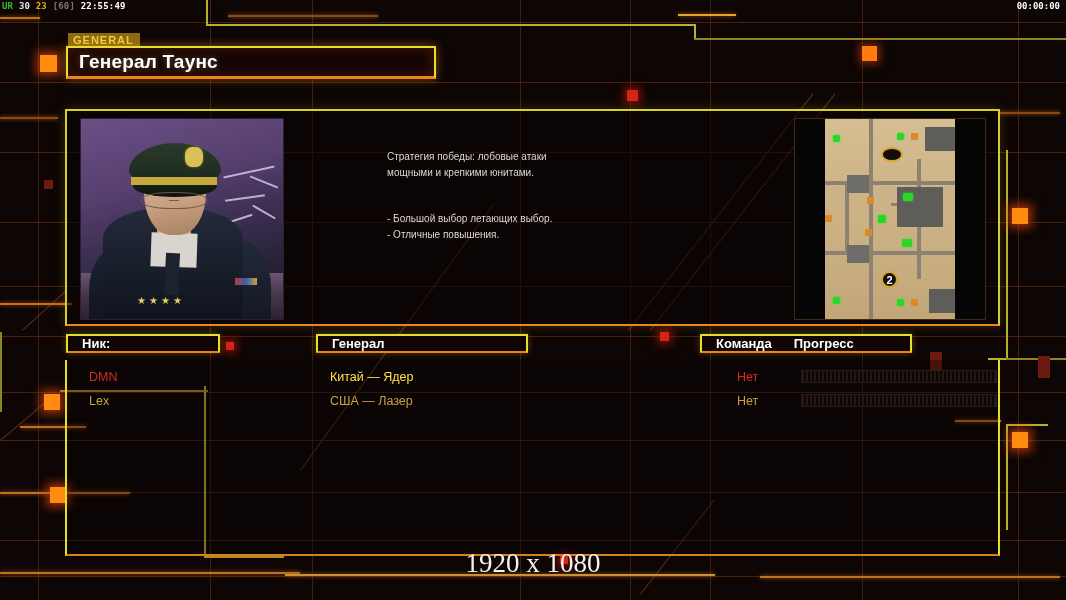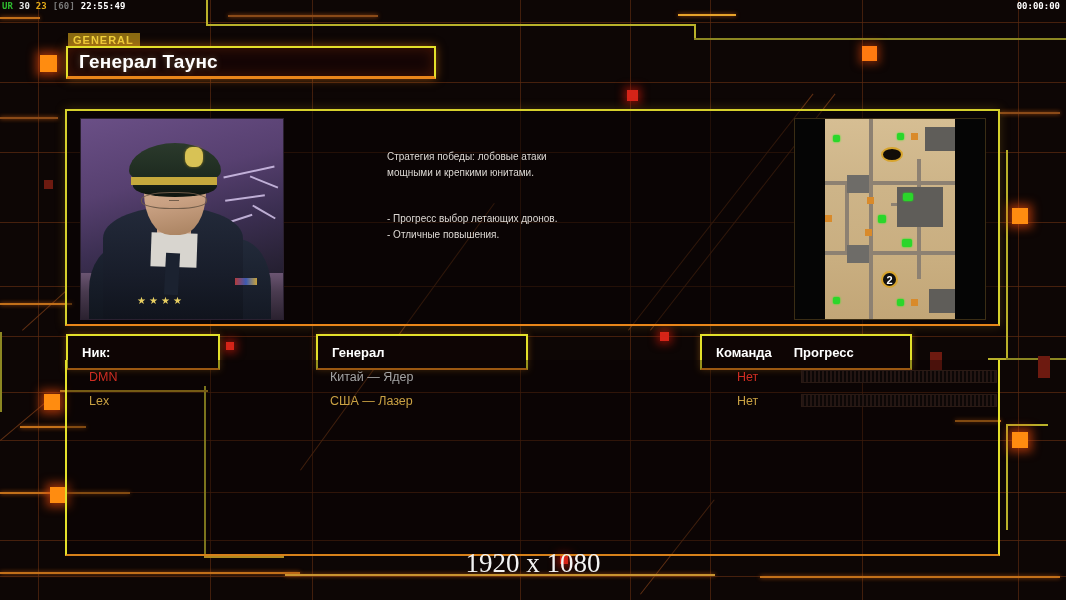--- a/index.html
+++ b/index.html
@@ -149,21 +149,21 @@
   .mm-crater { position: absolute; border-radius: 50%;
                background: #120d08; border: 2px solid #d8a52e; }
   .mm-marker {
     position: absolute; width: 17px; height: 17px; border-radius: 50%;
     background: #111; border: 2px solid #d8a52e; color:#fff;
     font-size: 11px; font-weight: bold; text-align: center; line-height: 14px;
   }
 
   
   .hdr {
-    position: absolute; height: 36px;
+    position: absolute; height: 19px;
     background: #0e0504;
     border: 2px solid #e3e02a;
     border-bottom: 2px solid #e8861a;
     box-shadow: 0 0 7px rgba(220,130,25,.4);
     display: flex; align-items: center;
   }
   .hdr span { color:#fff; font-size: 13px; font-weight: bold; padding-left: 14px; }
   .hdr span.second { padding-left: 22px; }
 
   
@@ -309,21 +309,21 @@
       <div class="pt-star" style="left:80px;">★</div>
       <div class="pt-star" style="left:92px;">★</div>
       <div class="pt-ribbon"></div>
     </div>
 
     <div class="desc">
       <p>Стратегия победы: лобовые атаки
 мощными и крепкими юнитами.</p>
       <div class="gap"></div>
       <div class="gap"></div>
-      <p>- Прогресс выбор летающих дронов.
+      <p>- Большой выбор летающих выбор.
 - Отличные повышения.</p>
     </div>
 
     <div class="minimap">
       <div class="mm-inner">
         <div class="mm-road" style="left:0;top:62px;width:130px;height:4px;"></div>
         <div class="mm-road" style="left:0;top:132px;width:130px;height:4px;"></div>
         <div class="mm-road" style="left:44px;top:0;width:4px;height:202px;"></div>
         <div class="mm-road" style="left:92px;top:40px;width:4px;height:120px;"></div>
         <div class="mm-road" style="left:20px;top:62px;width:4px;height:74px;"></div>
@@ -358,21 +358,21 @@
     <span>Команда</span>
     <span class="second">Прогресс</span>
   </div>
   <div class="hdr" style="left:316px;top:334px;width:212px;">
     <span>Генерал</span>
   </div>
 
   <div class="panel-bottom">
     <div class="row" style="top:5px;">
       <div class="cell c-nick" style="color:#cf2d22;">DMN</div>
-      <div class="cell c-gen" style="color:#a3a3a3;">Китай — Ядер</div>
+      <div class="cell c-gen" style="color:#fde047;">Китай — Ядер</div>
       <div class="cell c-team" style="color:#cf2d22;">Нет</div>
       <div class="bar"></div>
     </div>
     <div class="row" style="top:29px;">
       <div class="cell c-nick" style="color:#c9a143;">Lex</div>
       <div class="cell c-gen" style="color:#c9a143;">США — Лазер</div>
       <div class="cell c-team" style="color:#c9a143;">Нет</div>
       <div class="bar"></div>
     </div>
   </div>

